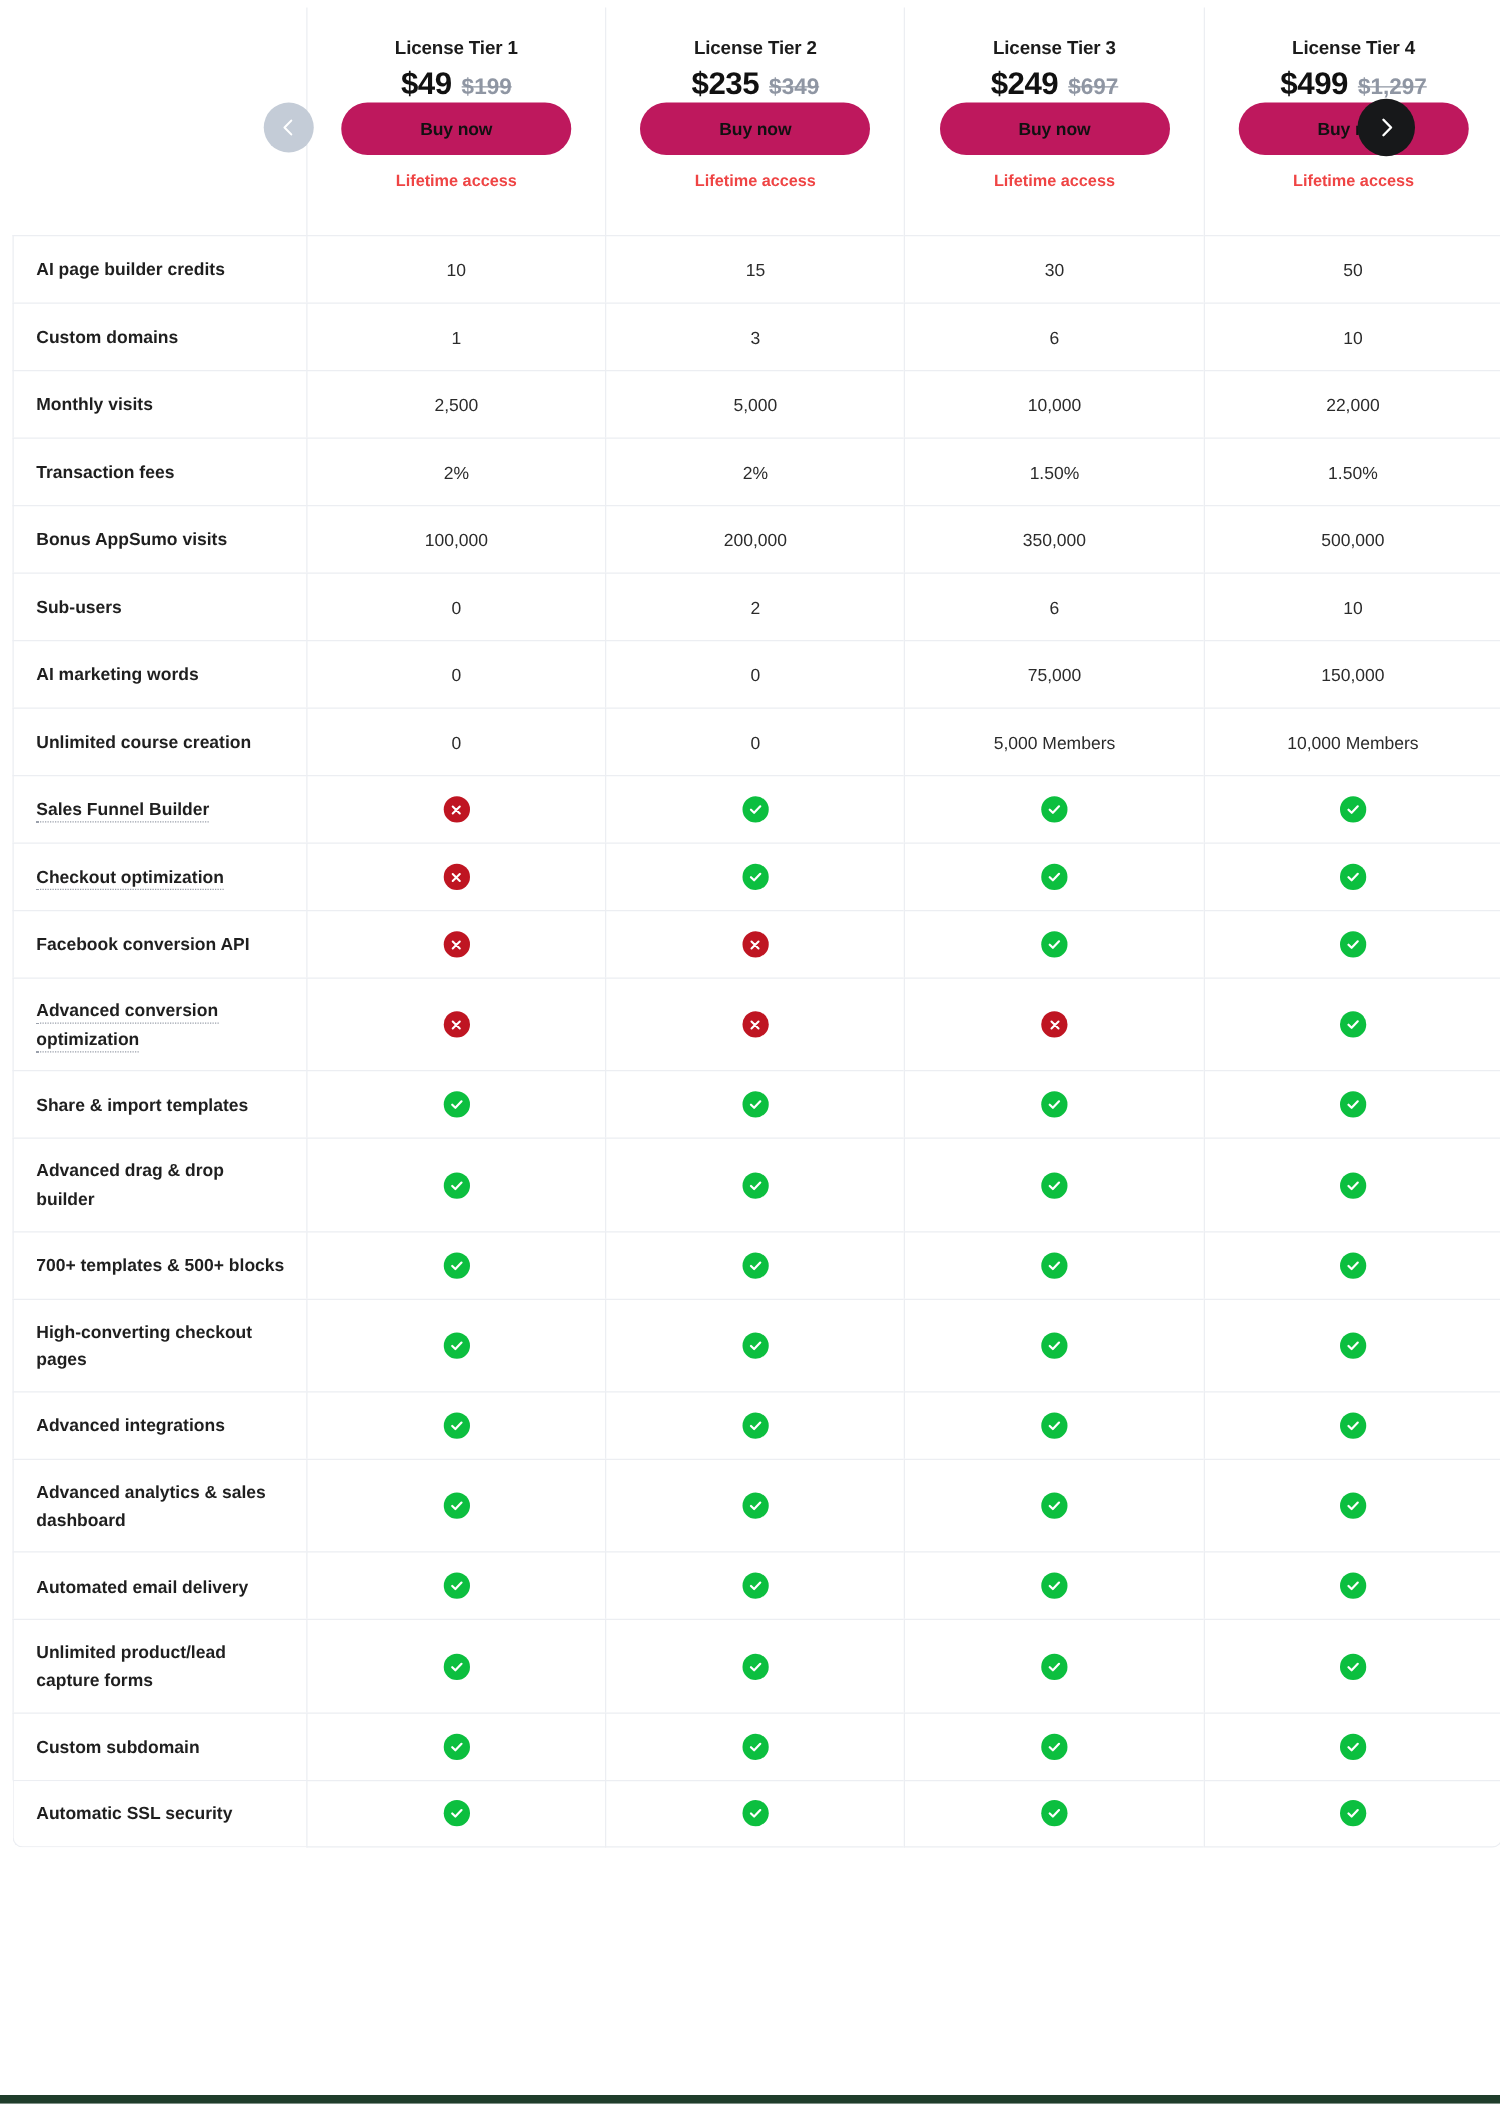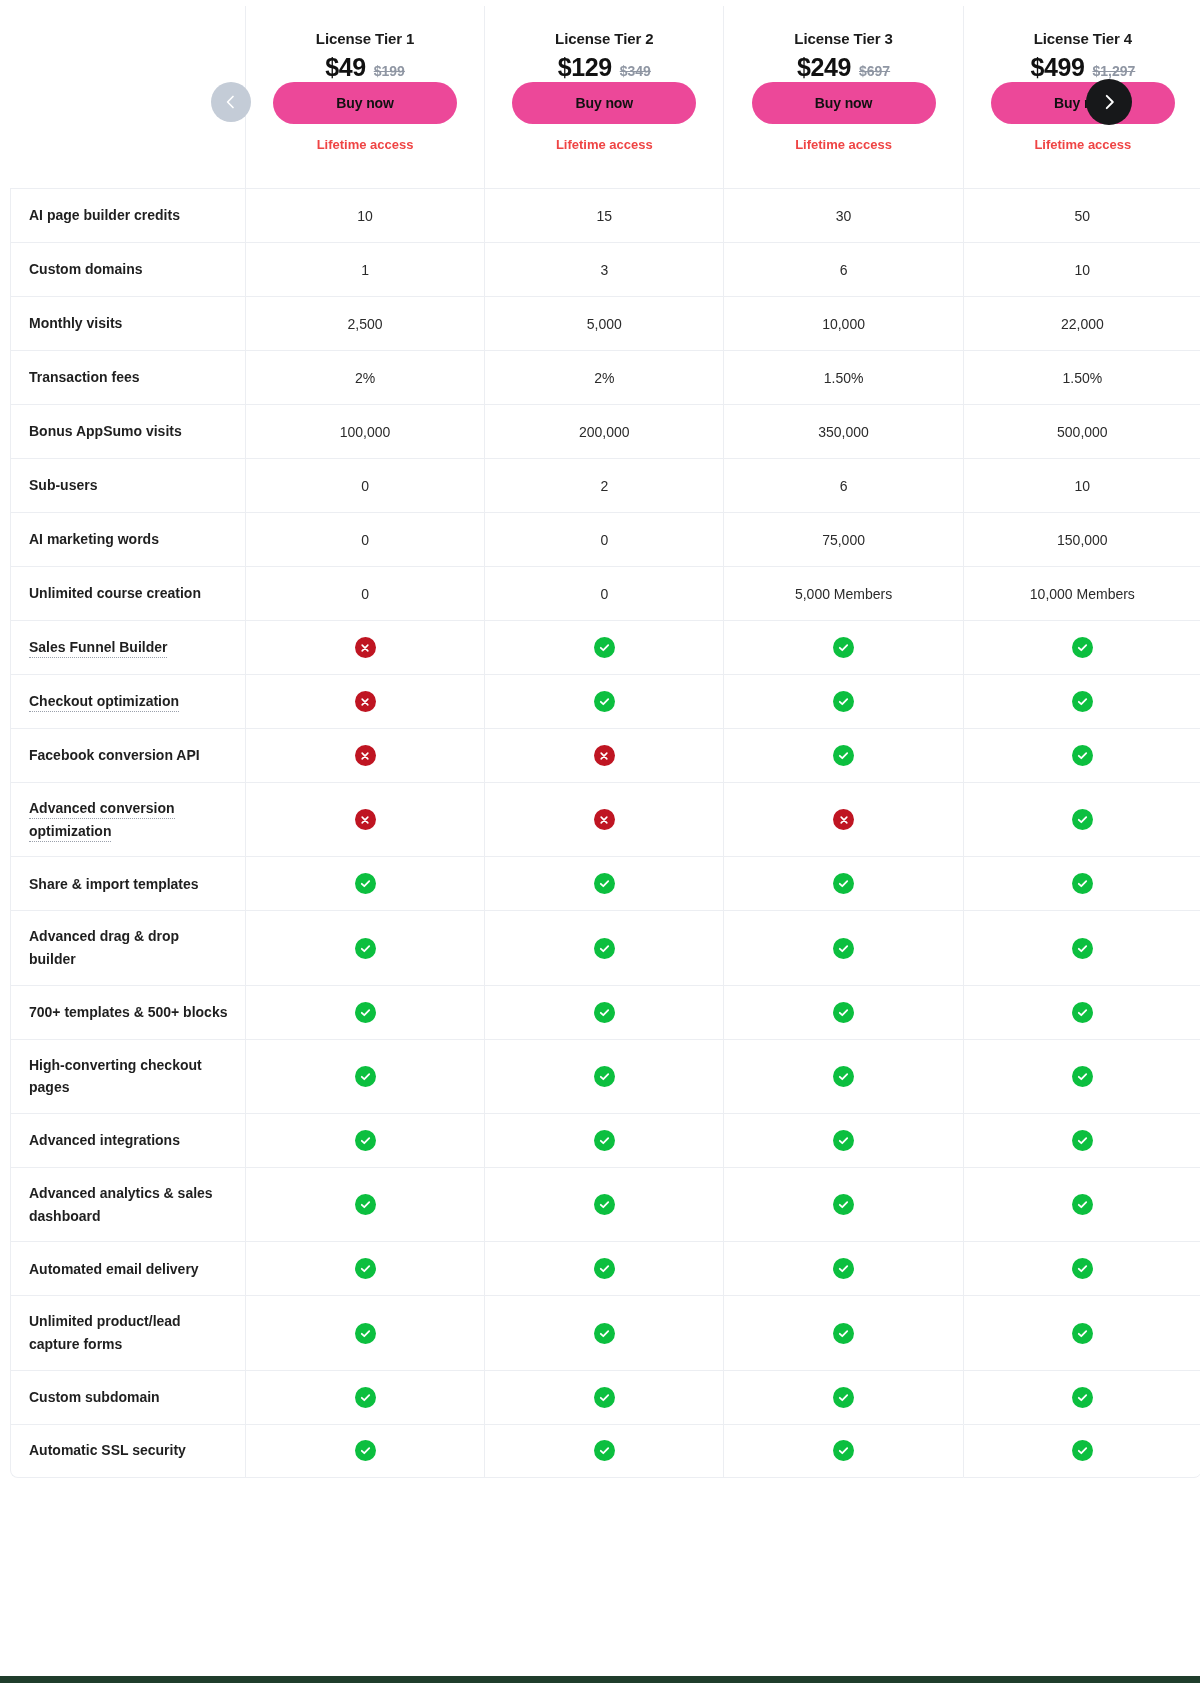--- a/index.html
+++ b/index.html
@@ -71,35 +71,35 @@
     justify-content: center;
     gap: 8px;
   }
   .plan-price {
     font-size: 25px;
     font-weight: 700;
     color: #111111;
     letter-spacing: -0.4px;
   }
   .plan-old {
-    font-size: 14px;
+    font-size: 18px;
     font-weight: 700;
     color: #8f96a3;
     text-decoration: line-through;
   }
 
   .buy-btn {
     display: block;
     width: 100%;
     max-width: 184px;
     margin: 0 auto;
     padding: 13px 10px;
     border: none;
     border-radius: 999px;
-    background: #ec4899;
+    background: #be185d;
     color: #111111;
     font-family: "Liberation Sans", sans-serif;
     font-size: 14px;
     font-weight: 700;
     cursor: pointer;
     letter-spacing: -0.1px;
   }
 
   .plan-note {
     margin-top: 13px;
@@ -225,21 +225,21 @@
                   <span class="plan-old">$199</span>
                 </div>
                 <button class="buy-btn">Buy now</button>
                 <div class="plan-note">Lifetime access</div>
               </div>
             </th>
             <th>
               <div class="plan">
                 <div class="plan-name">License Tier 2</div>
                 <div class="plan-price-line">
-                  <span class="plan-price">$129</span>
+                  <span class="plan-price">$235</span>
                   <span class="plan-old">$349</span>
                 </div>
                 <button class="buy-btn">Buy now</button>
                 <div class="plan-note">Lifetime access</div>
               </div>
             </th>
             <th>
               <div class="plan">
                 <div class="plan-name">License Tier 3</div>
                 <div class="plan-price-line">

